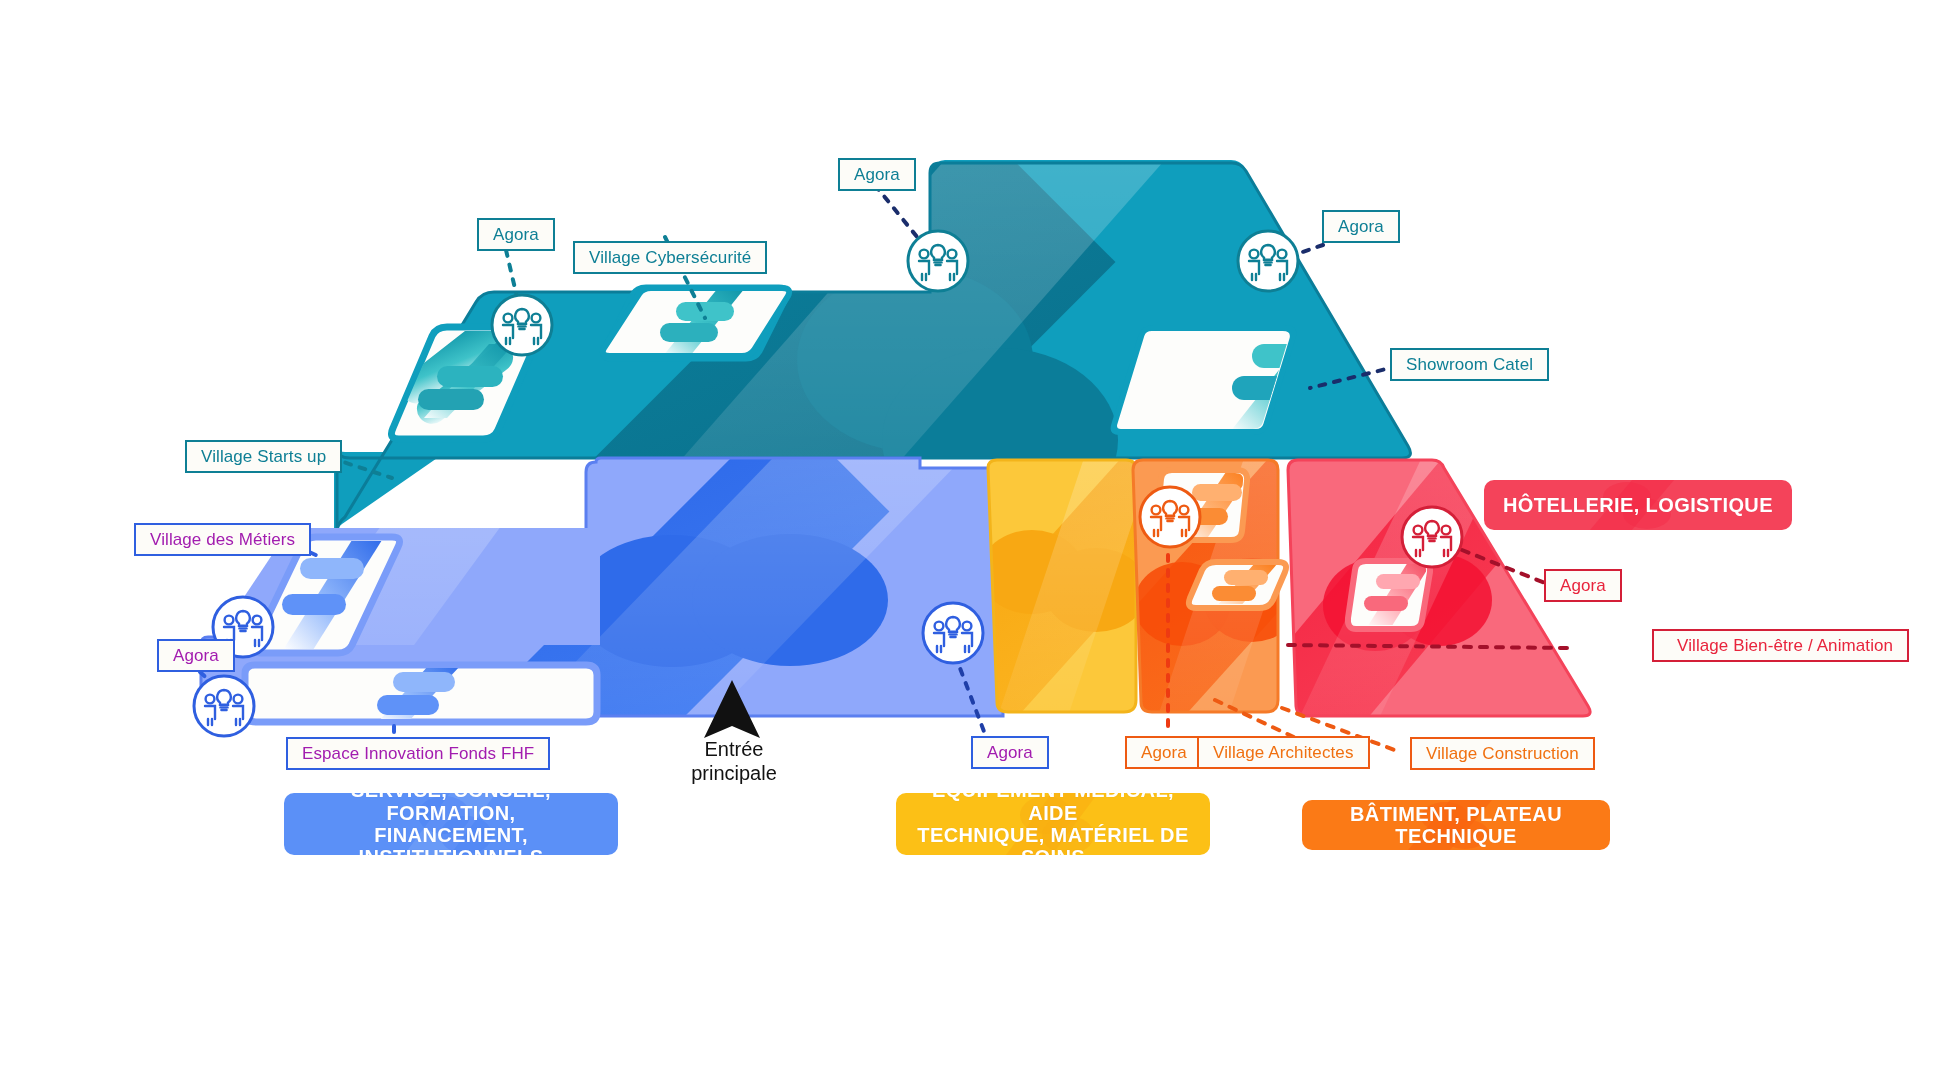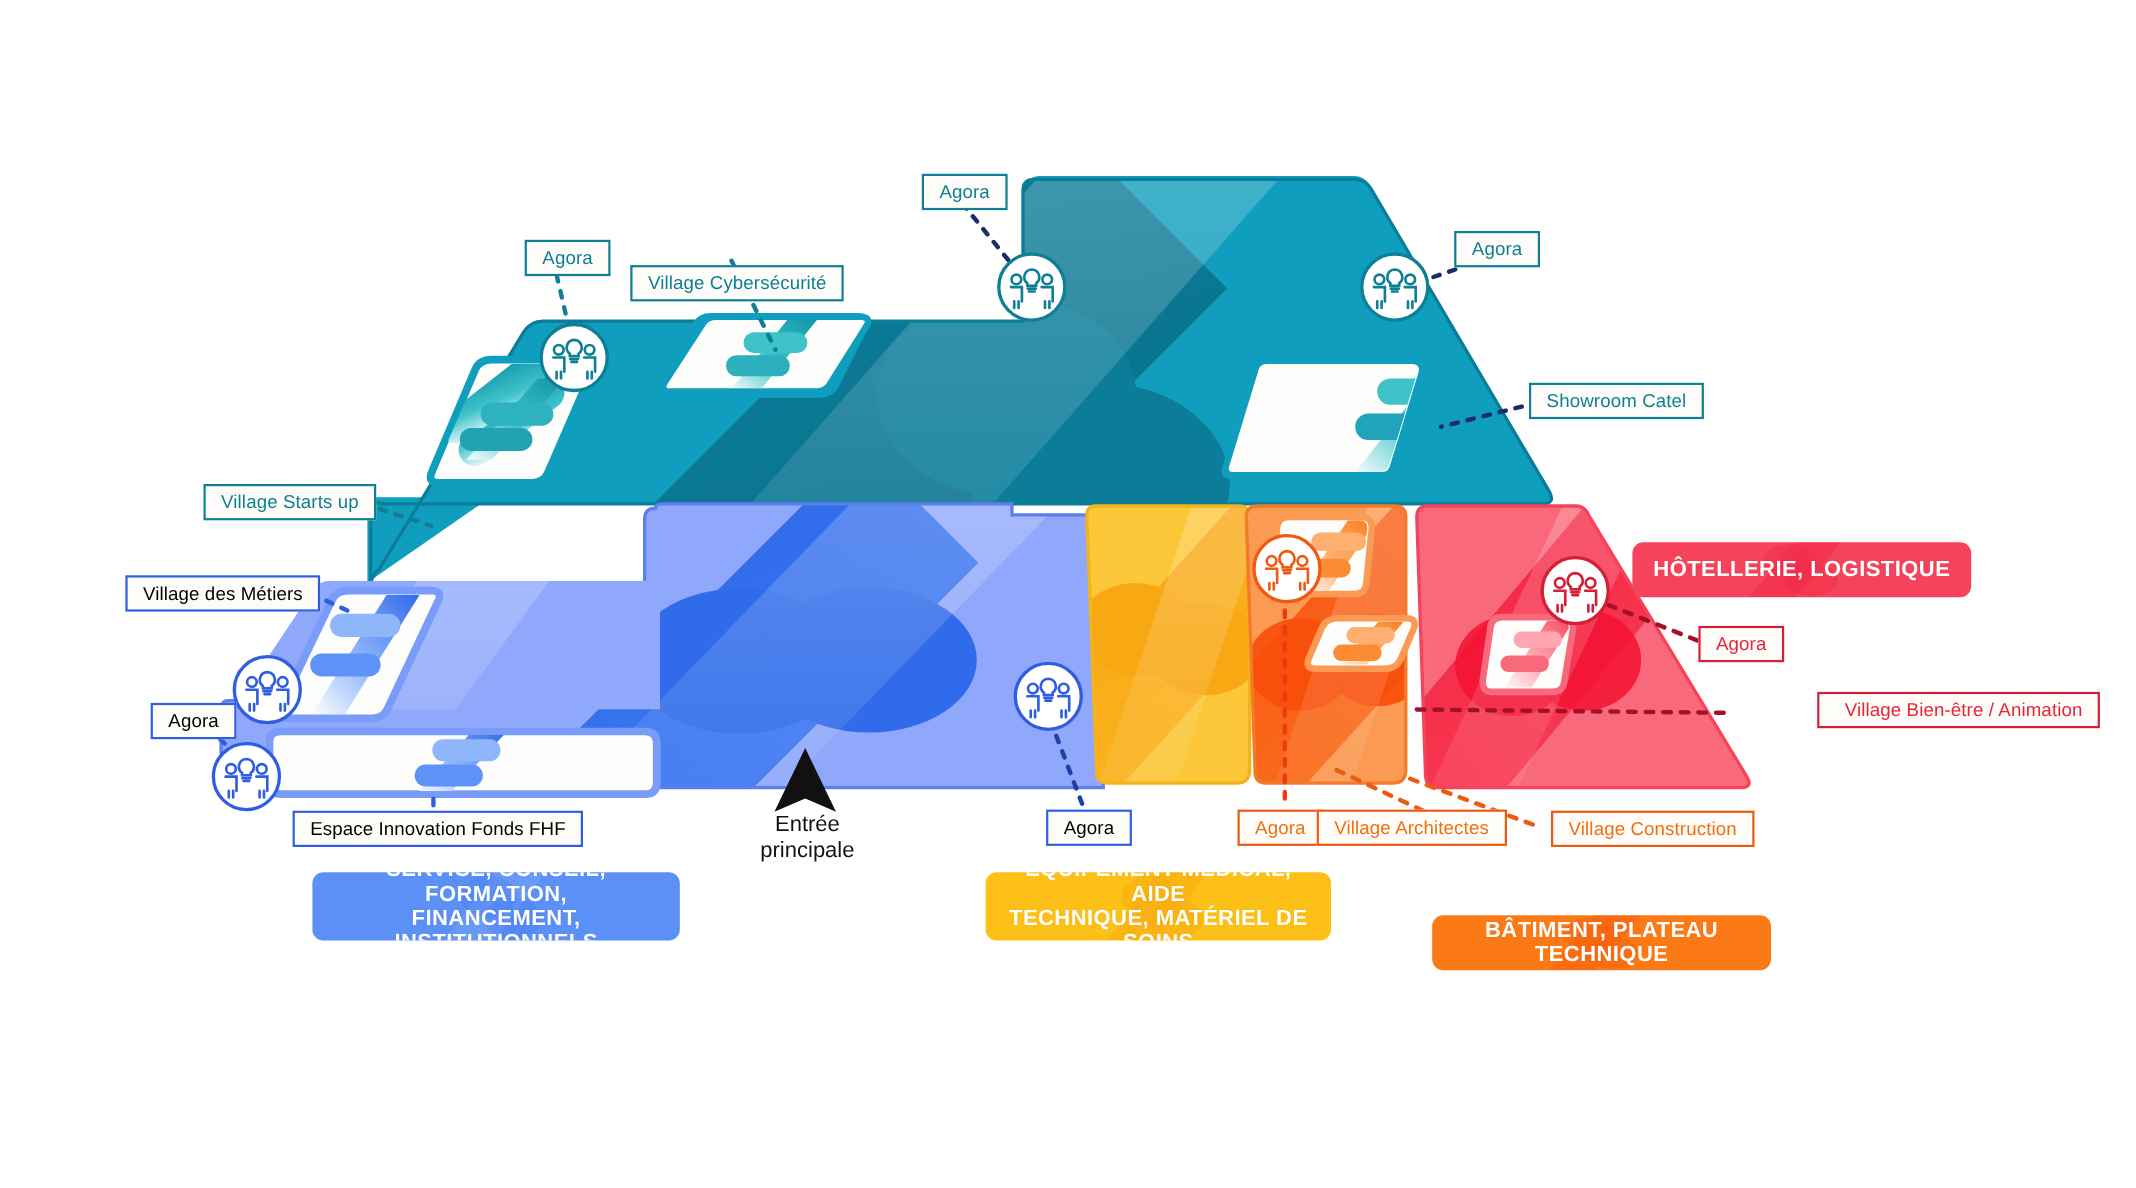--- a/index.html
+++ b/index.html
@@ -18,21 +18,21 @@
     border-radius:0;
     display:flex;align-items:center;justify-content:center;
     white-space:nowrap;
     box-sizing:border-box;
     padding:0 14px;
     height:33px;
     font-size:17px;
     letter-spacing:.1px;
   }
   .pill.teal{border-color:#0e7f95;color:#0e7f95;}
-  .pill.blue{border-color:#2f5fe0;color:#000000;}
+  .pill.blue{border-color:#2f5fe0;color:#a21caf;margin-left:20px;}
   .pill.orange{border-color:#ee5a12;color:#f07010;}
   .pill.red{border-color:#d41f38;color:#e8243c;}
 
   
   .plate{
     position:absolute;
     border-radius:10px;
     color:#ffffff;
     display:flex;align-items:center;justify-content:center;
     text-align:center;
@@ -46,22 +46,22 @@
     text-shadow:0 0 2px rgba(0,0,0,.06);
   }
   .plate .sglyph{
     position:absolute;inset:0;pointer-events:none;opacity:.5;
   }
   .plate span.txt{position:relative;z-index:2;}
 
   .plate.teal{background:#108caa;}
   .plate.blue{background:#5b90f7;}
   .plate.yellow{background:#fcc016;}
-  .plate.orange{background:#fb7a16;margin-top:32px;}
-  .plate.red{background:#f4435a;margin-top:13px;}
+  .plate.orange{background:#fb7a16;}
+  .plate.red{background:#f4435a;}
 
   
   .entrance{
     position:absolute;
     text-align:center;
     font-size:20px;
     color:#121212;
     line-height:1.18;
     white-space:nowrap;
   }

